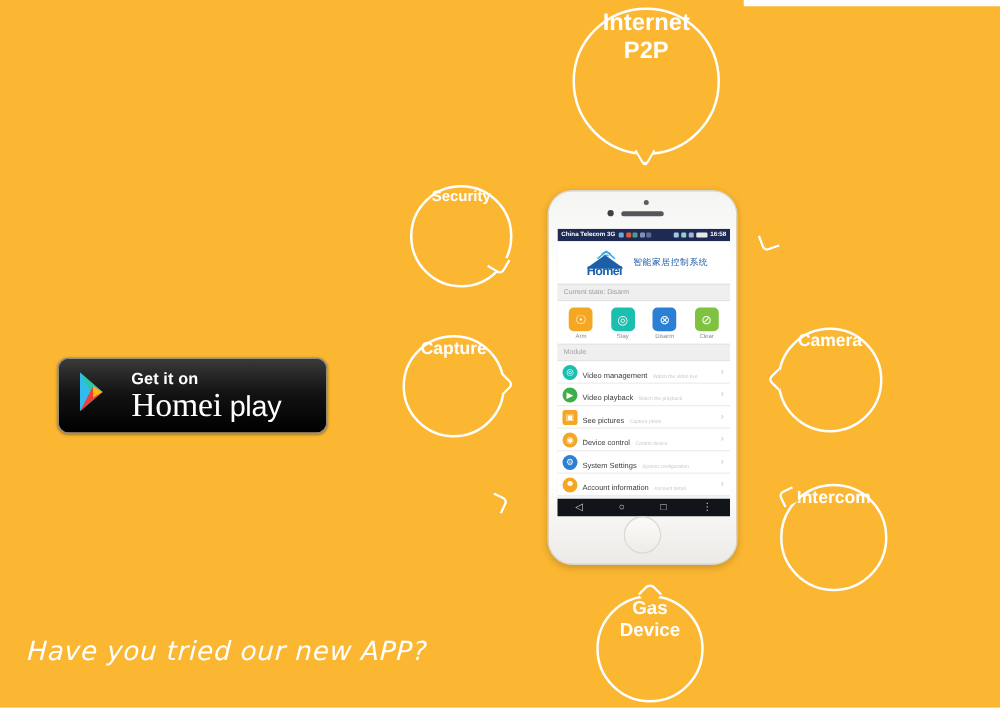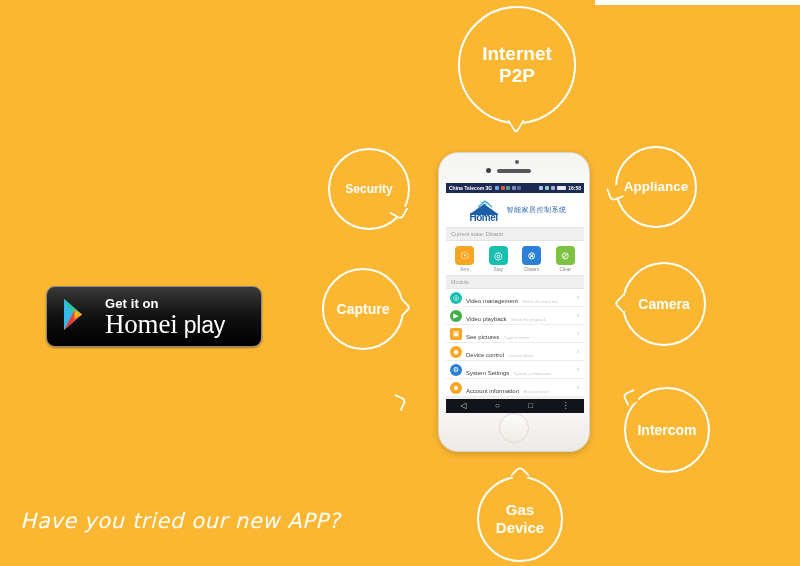--- a/index.html
+++ b/index.html
@@ -19,21 +19,20 @@
     position: absolute; top: 0; left: 595px;
     width: 205px; height: 5px;
     background: #ffffff;
   }
   
   .bubble {
     position: absolute;
     border: 2px solid #FFFFFF;
     border-radius: 50%;
     display: flex;
-    align-items: center;
     justify-content: center;
     text-align: center;
     color: #FFFFFF;
     font-weight: bold;
     line-height: 1.18;
   }
   .bubble .btxt { display: block; padding: 0 4px; }
   
   .tail {
     position: absolute;
@@ -192,23 +191,20 @@
       <span>P2P</span>
     </span>
   </div>
   <div class="tail" style="left:508px; top:113px; border-top:none; border-left:none; transform:rotate(45deg) skew(15deg,15deg); border-radius:0 0 6px 0;"></div>
 
   <div class="bubble" style="left:328px; top:148px; width:82px; height:82px; font-size:12px;">
     <span class="btxt">Security</span>
   </div>
   <div class="tail" style="left:392px; top:204px; width:14px; height:14px; border-top:none; border-left:none; transform:rotate(30deg); border-radius:0 0 5px 0;"></div>
 
-  <div class="bubble" style="left:615px; top:146px; width:82px; height:82px; font-size:13.5px;">
-    <span class="btxt">Appliance</span>
-  </div>
   <div class="tail" style="left:608px; top:186px; width:14px; height:14px; border-top:none; border-right:none; transform:rotate(-20deg); border-radius:0 0 0 5px;"></div>
 
   <div class="bubble" style="left:322px; top:268px; width:82px; height:82px; font-size:14px;">
     <span class="btxt">Capture</span>
   </div>
   <div class="tail" style="left:396px; top:301px; width:13px; height:13px; border-bottom:none; border-left:none; transform:rotate(45deg); border-radius:0 5px 0 0;"></div>
 
   <div class="bubble" style="left:622px; top:262px; width:84px; height:84px; font-size:14px;">
     <span class="btxt">Camera</span>
   </div>

